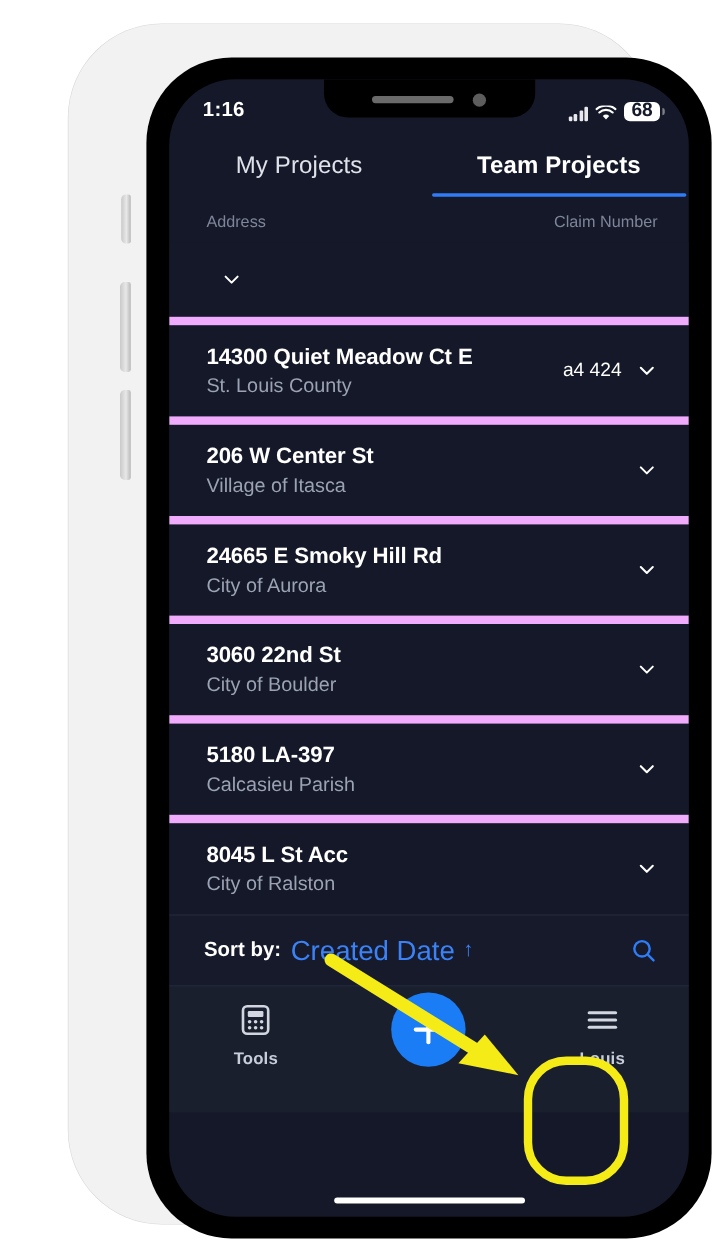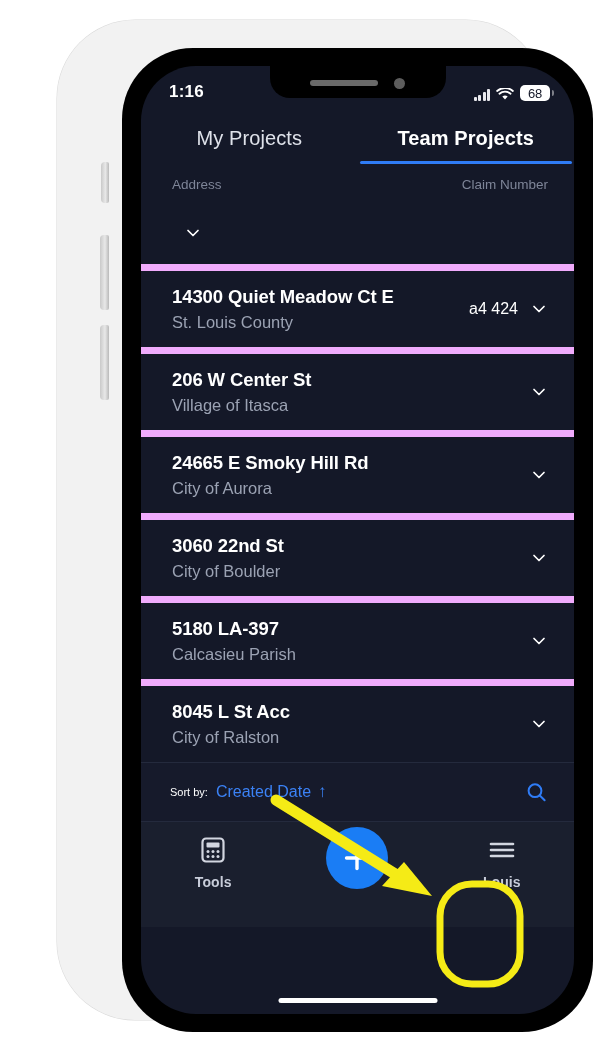--- a/index.html
+++ b/index.html
@@ -139,22 +139,22 @@
     content: "";
     position: absolute;
     right: -4px;
     top: 5px;
     width: 2.5px;
     height: 6px;
     background: rgba(255,255,255,0.45);
     border-radius: 0 2px 2px 0;
   }
   .battery span {
-    font-size: 13px;
-    font-weight: normal;
+    font-size: 16px;
+    font-weight: bold;
     color: #141828;
     letter-spacing: -0.2px;
   }
 
   
   .tabs {
     display: flex;
     height: 52px;
     position: relative;
     justify-content: flex-end;
@@ -232,24 +232,24 @@
 
   
   .sort-bar {
     display: flex;
     align-items: center;
     padding: 0 26px 0 29px;
     height: 58px;
     border-top: 1px solid #242a3d;
     background: #161a2b;
   }
-  .sort-label { color: #ffffff; font-size: 11px; font-weight: normal; }
+  .sort-label { color: #ffffff; font-size: 17px; font-weight: bold; }
   .sort-value {
     color: #3b82f6;
-    font-size: 16px;
+    font-size: 23px;
     margin-left: 8px;
     cursor: pointer;
   }
   .sort-arrow { color: #3b82f6; font-size: 17px; margin-left: 7px; }
   .search-btn { margin-left: auto; cursor: pointer; display: flex; }
 
   
   .bottom-nav {
     position: relative;
     height: 94px;

